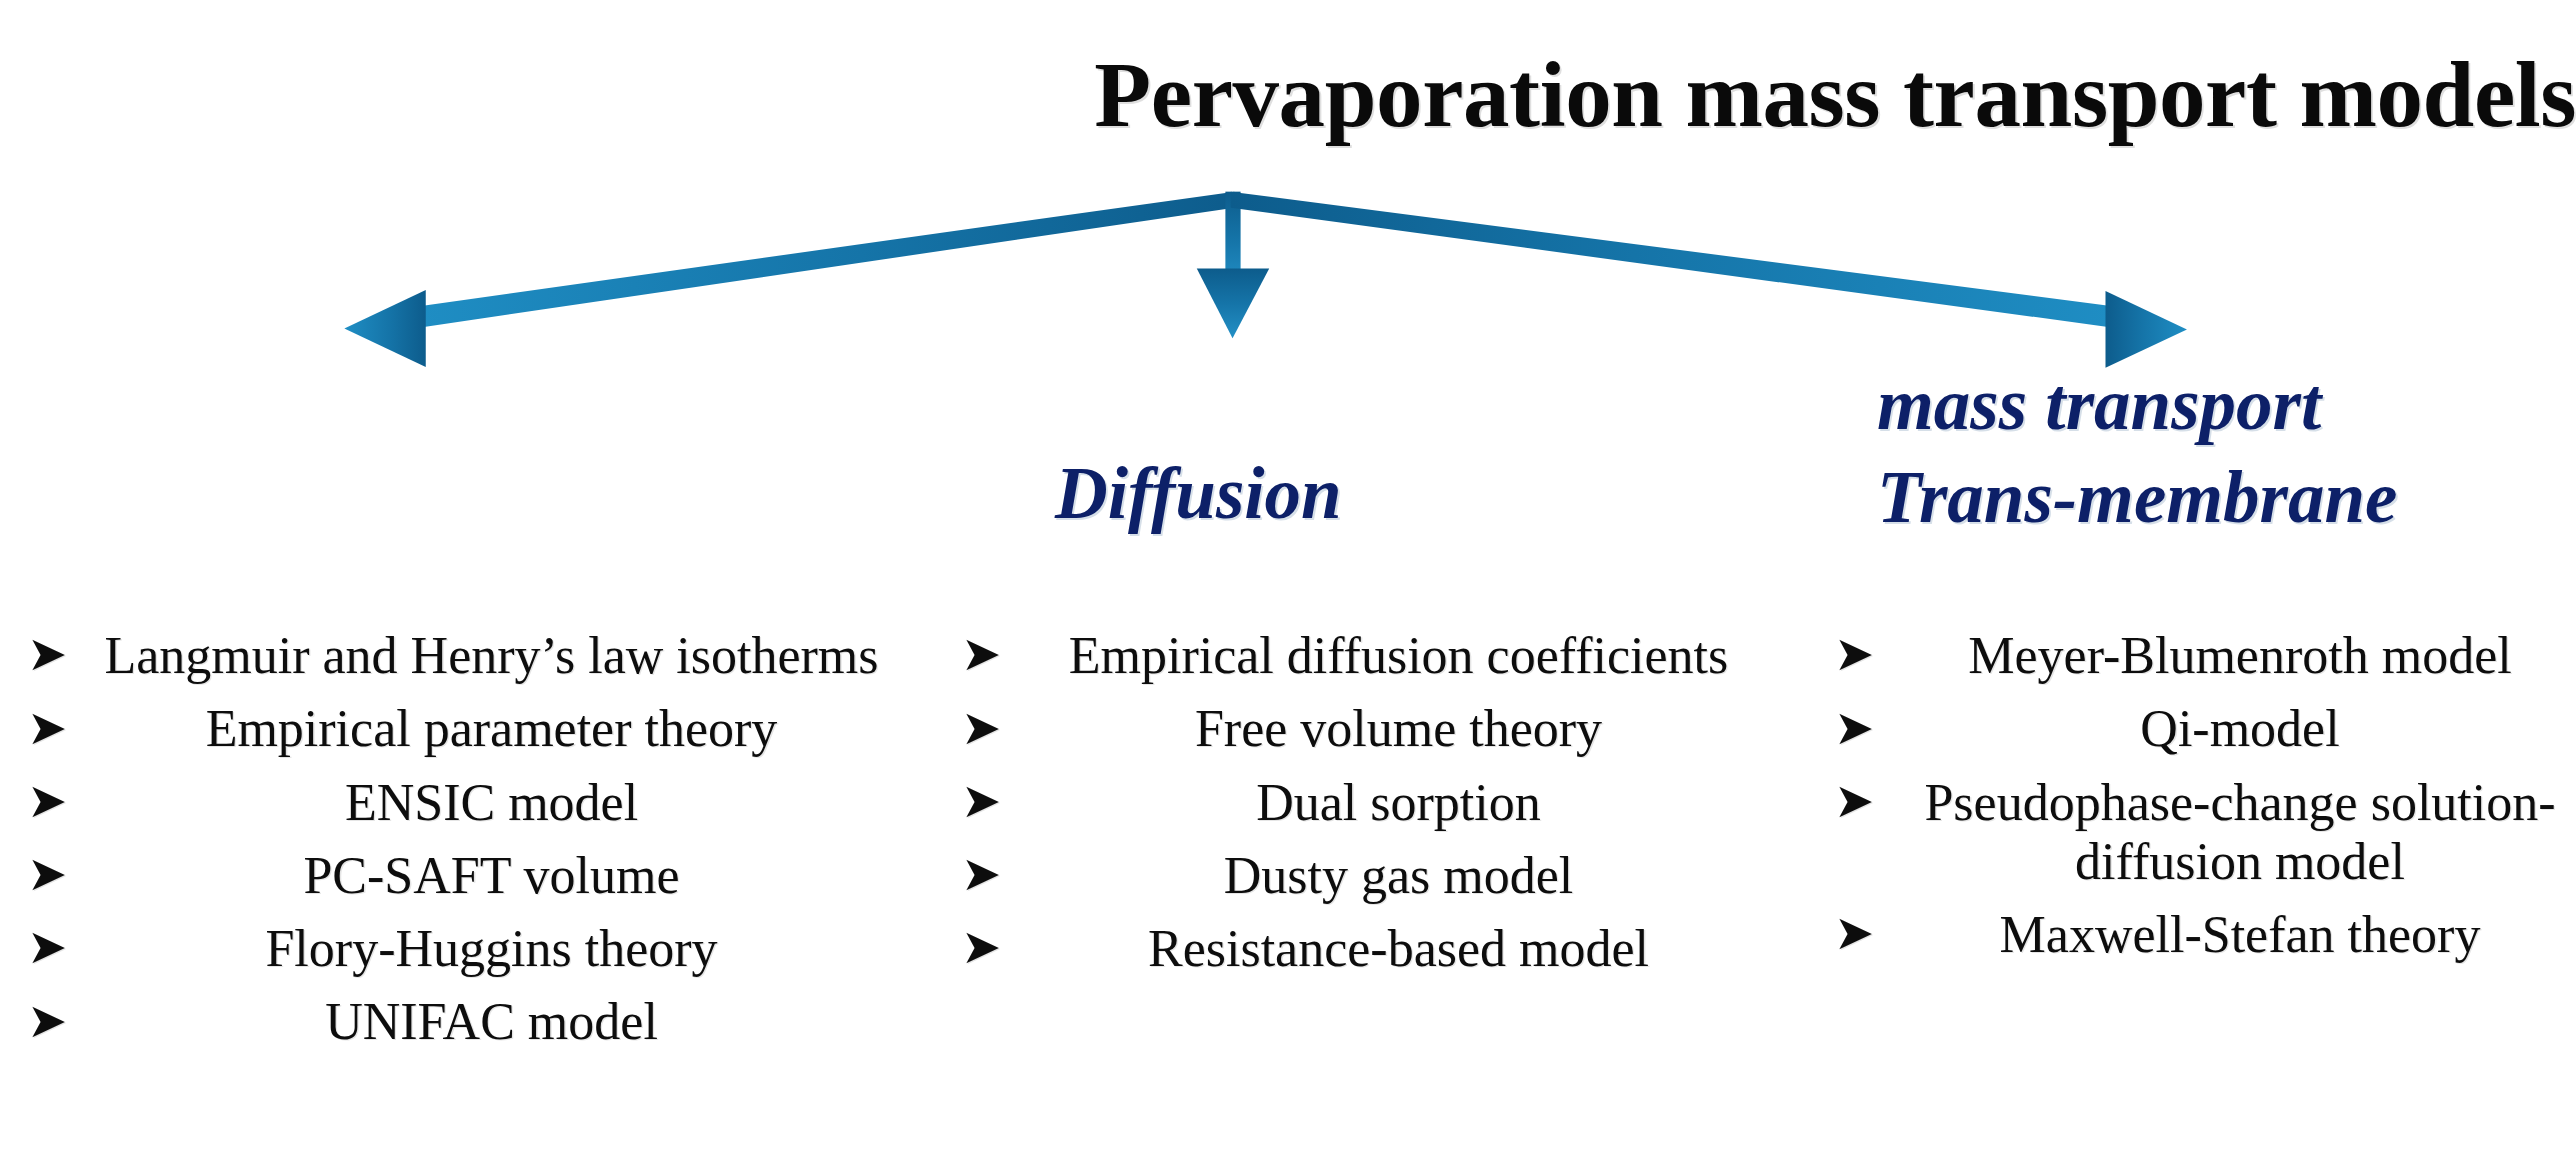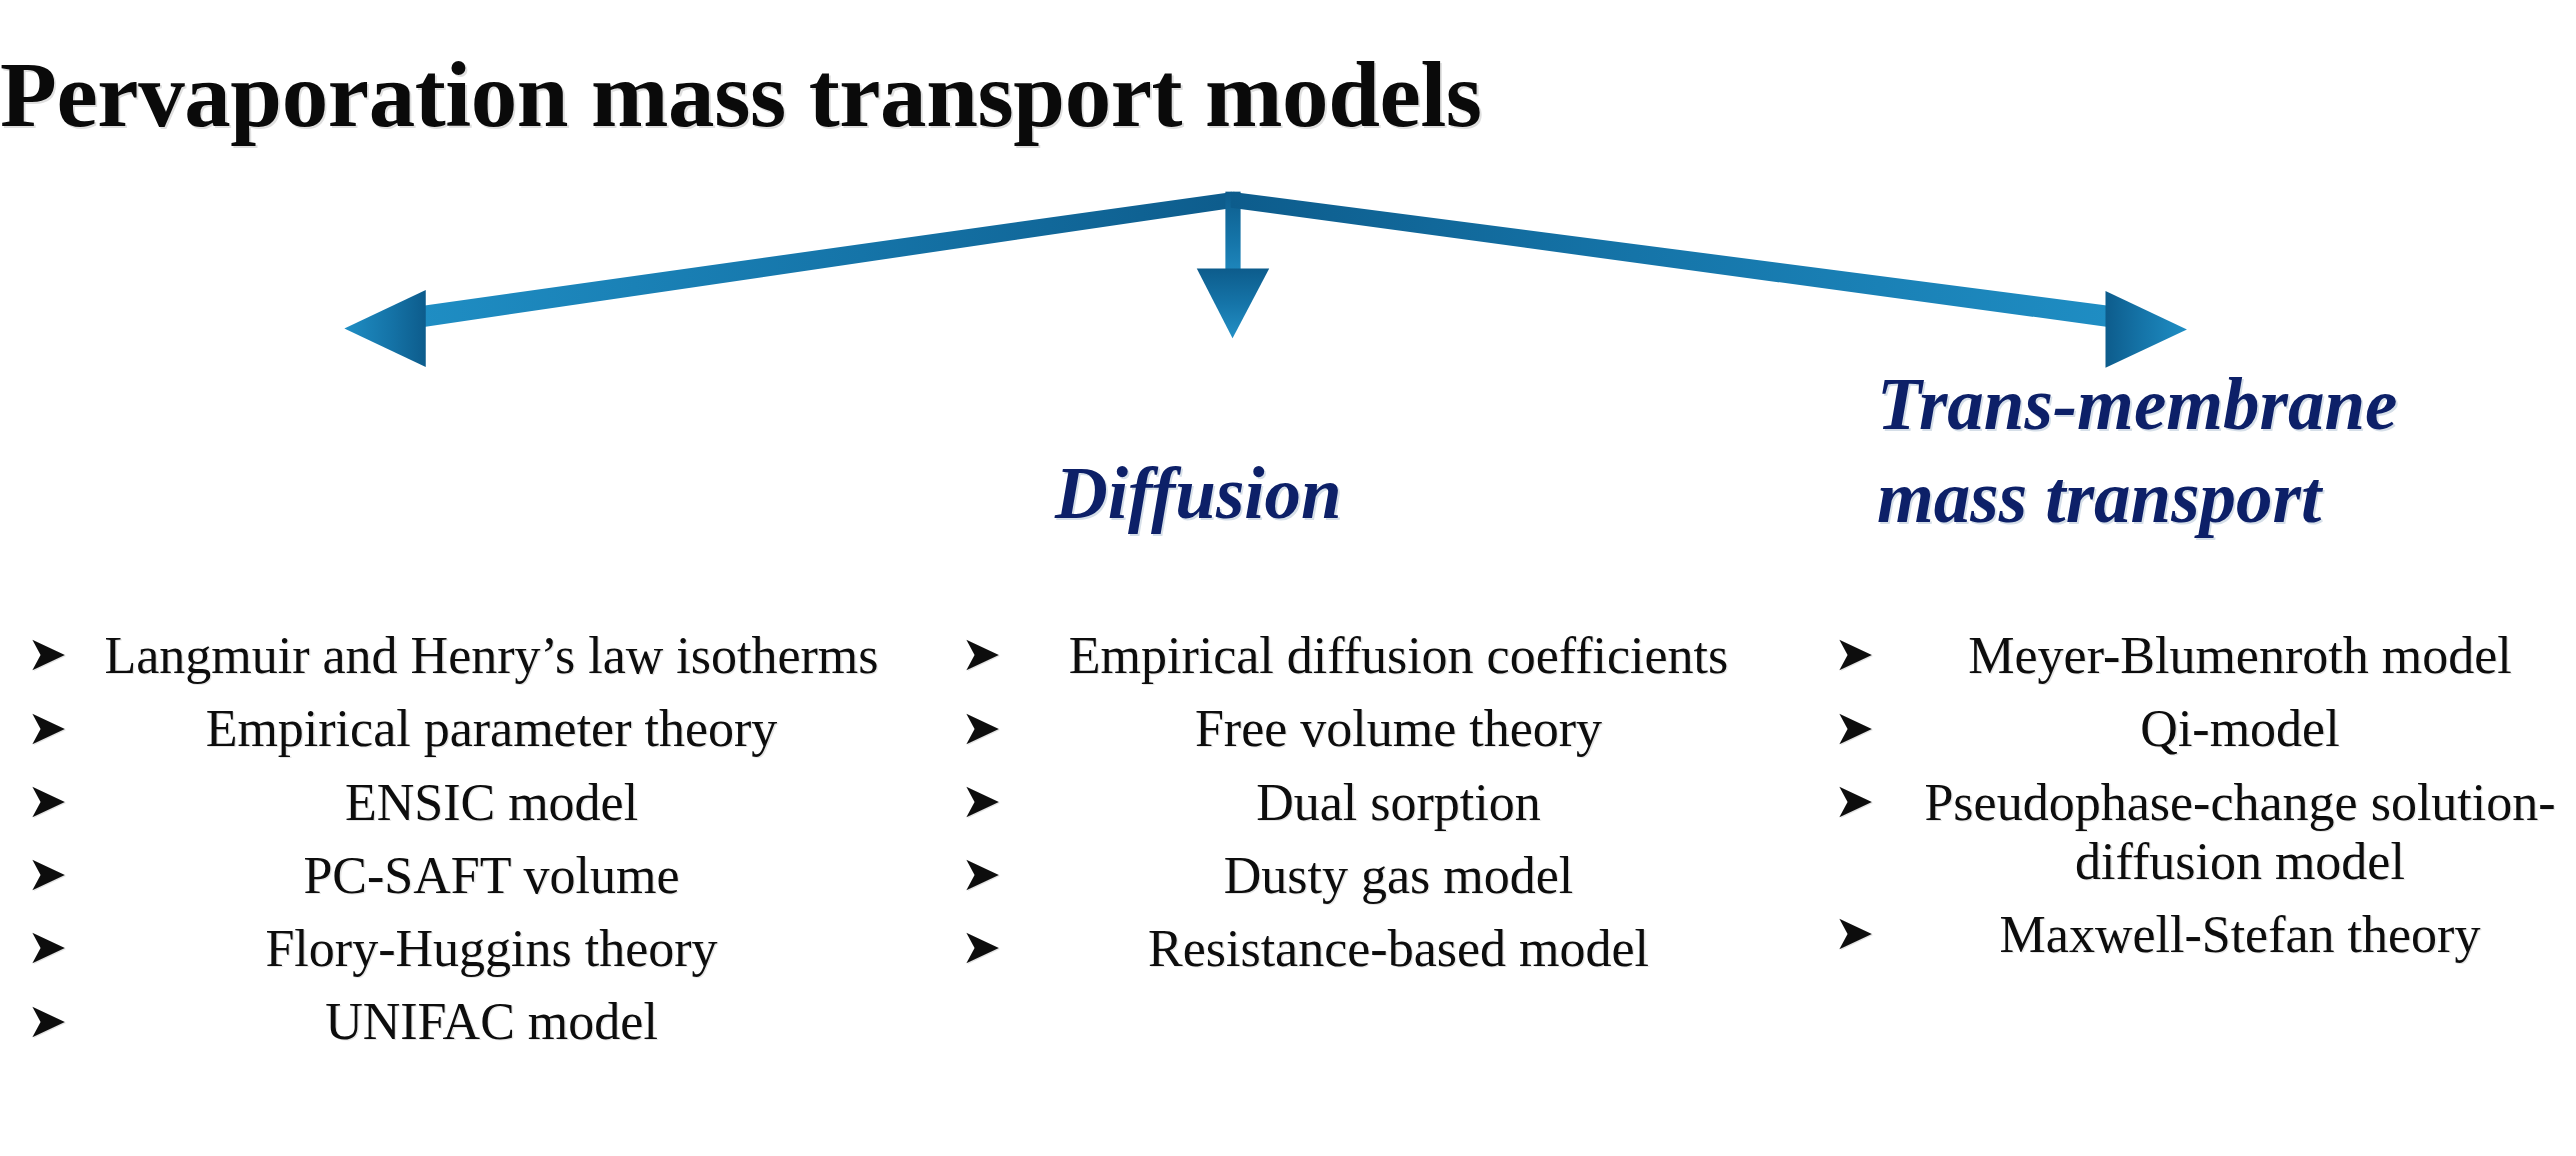--- a/index.html
+++ b/index.html
@@ -19,21 +19,21 @@
     background: #ffffff;
     overflow: hidden;
   }
 
   
   #title {
     position: absolute;
     left: 0;
     top: 41px;
     width: 2576px;
-    text-align: left;
+    text-align: right;
     font-family: "Liberation Serif", "DejaVu Serif", serif;
     font-weight: bold;
     font-size: 93px;
     line-height: 107px;
     letter-spacing: -0.4px;
     color: #0a0a0a;
     text-shadow: 1.8px 1.8px 0 rgba(150,150,150,0.30);
     white-space: nowrap;
   }
 
@@ -139,22 +139,22 @@
       <polygon points="2445,368 2354,325 2354,411" fill="url(#gradRight)"></polygon>
     </g>
   </svg>
 
 
   <div id="heading-diffusion" class="col-heading">
     <div>Diffusion</div>
   </div>
 
   <div id="heading-transmembrane" class="col-heading">
+    <div>mass transport</div>
     <div>Trans-membrane</div>
-    <div>mass transport</div>
   </div>
 
   <ul id="list-solution" class="bullet-list">
     <li class="bullet-item">
       <span class="bullet-marker">➤</span>
       <span class="bullet-text">Langmuir and Henry’s law isotherms</span>
     </li>
     <li class="bullet-item">
       <span class="bullet-marker">➤</span>
       <span class="bullet-text">Empirical parameter theory</span>

